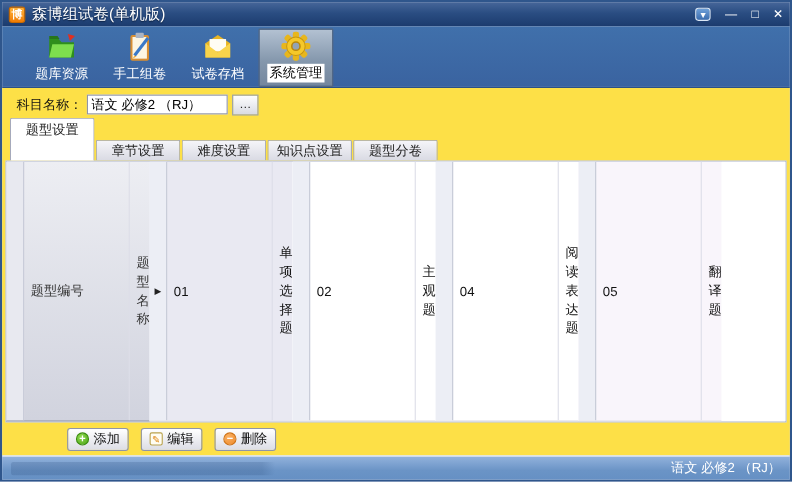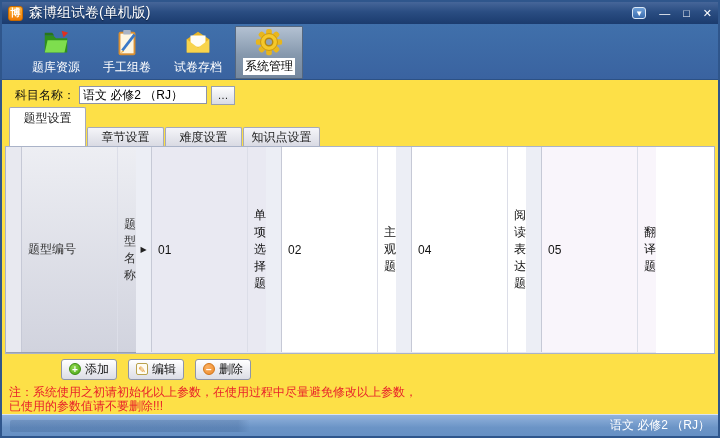--- a/index.html
+++ b/index.html
@@ -157,20 +157,21 @@
       <label>科目名称：</label>
       <input class="subject-input" value="语文 必修2 （RJ）" style="">
       <button class="browse-btn">…</button>
     </div>
 
     <div class="tabs">
       <div class="tab active">题型设置</div>
       <div class="tab">章节设置</div>
       <div class="tab">难度设置</div>
       <div class="tab">知识点设置</div>
+      <div class="tab">题型分卷</div>
     </div>
 
     <div class="grid">
       <div class="g-header">
         <div class="gutter"></div>
         <div class="col-id">题型编号</div>
         <div class="col-name">题型名称</div>
       </div>
 
       <div class="g-row current">
@@ -206,24 +207,20 @@
       <button class="btn">
         <span class="mini-ic ic-edit">✎</span>
         <span>编辑</span>
       </button>
       <button class="btn">
         <span class="mini-ic ic-del">−</span>
         <span>删除</span>
       </button>
     </div>
 
-    <div class="note">
-      <div>注：系统使用之初请初始化以上参数，在使用过程中尽量避免修改以上参数，</div>
-      <div>已使用的参数值请不要删除!!!</div>
-    </div>
   </div>
 
   <div class="statusbar">
     <span class="watermark"></span>
     <span class="status-right">语文 必修2 （RJ）</span>
   </div>
 
 </div>
 
 </body></html>

